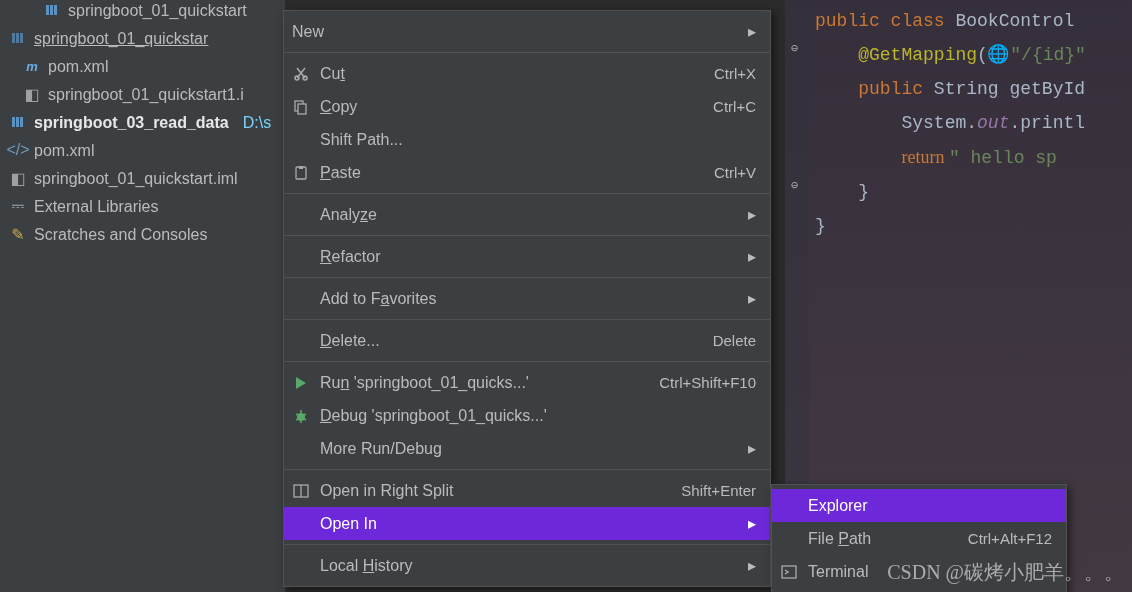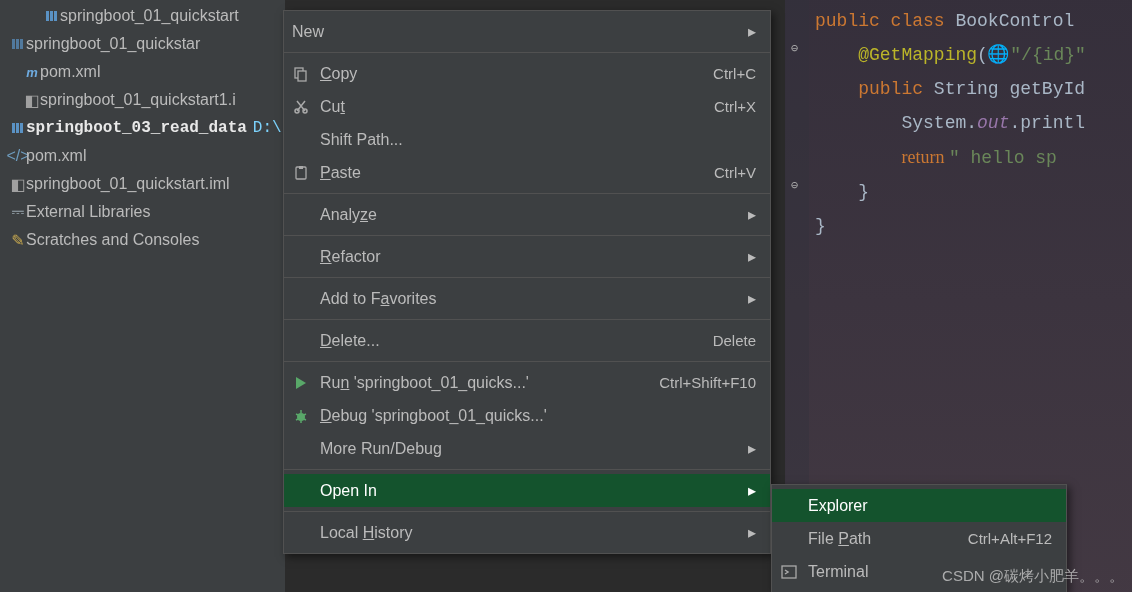--- a/index.html
+++ b/index.html
@@ -16,23 +16,23 @@
     .project-tree {
       position: absolute;
       left: 0; top: 0;
       width: 285px;
       height: 100%;
       background: #3c3f41;
       padding-top: 2px;
     }
     .tree-item {
       display: flex;
-      align-items: center;
       height: 28px;
       padding-left: 10px;
+      gap: 8px;
       white-space: nowrap;
       color: #bbbbbb;
       font-size: 16px;
     }
     .tree-item.bold { font-weight: bold; color: #e8e8e8; }
     .tree-item .path-suffix { color: #7dd3fc; font-weight: normal; margin-left: 6px; }
     .tree-icon { width: 16px; height: 16px; flex-shrink: 0; display: inline-flex; align-items: center; justify-content: center; }
     .tree-icon.folder { color: #c9a96e; }
     .tree-icon.xml { color: #6e9cbe; }
     .tree-icon.iml { color: #a0a0a0; }
@@ -79,21 +79,21 @@
     }
     .menu-item {
       display: flex;
       align-items: center;
       height: 33px;
       padding: 0 14px 0 8px;
       color: #bbbbbb;
       font-size: 16px;
       gap: 10px;
     }
-    .menu-item.hover { background: #14532d; color: #ffffff; }
+    .menu-item.hover { background: #6d28d9; color: #ffffff; }
     .menu-icon { width: 18px; height: 18px; flex-shrink: 0; display: flex; align-items: center; justify-content: center; }
     .menu-label { flex: 1; }
     .menu-label u { text-decoration: underline; }
     .menu-shortcut { color: #bbbbbb; font-size: 15px; }
     .menu-arrow { color: #bbbbbb; margin-left: 8px; }
     .menu-item.hover .menu-arrow { color: #ffffff; }
     .menu-sep { height: 1px; background: #515151; margin: 4px 0; }
     .menu-item.centered .menu-label { text-align: left; padding-right: 28px; }
 
     .submenu {
@@ -103,23 +103,23 @@
       background: #3c3f41;
       border: 1px solid #515151;
       box-shadow: 3px 3px 8px rgba(0,0,0,0.5);
       padding: 4px 0;
     }
 
     .watermark {
       position: absolute;
       right: 8px; bottom: 6px;
       color: #d0d0d0;
-      font-size: 15px;
+      font-size: 20px;
       opacity: 0.75;
-      font-family: Liberation Sans, sans-serif;
+      font-family: Liberation Serif, serif;
     }
     .gutter-close {
       position: absolute;
       color: #aaa;
       font-size: 12px;
     }
   </style>
 </head>
 <body>
 
@@ -127,39 +127,39 @@
     <div class="tree-item" style="padding-left: 44px;">
       <span class="tree-icon folder">
         <svg width="16" height="14" viewBox="0 0 16 14">
           <rect x="2" y="2" width="3" height="10" fill="#5a92c4"></rect>
           <rect x="6" y="2" width="3" height="10" fill="#5a92c4"></rect>
           <rect x="10" y="2" width="3" height="10" fill="#5a92c4"></rect>
         </svg>
       </span>
       <span>springboot_01_quickstart</span>
     </div>
-    <div class="tree-item" style="">
+    <div class="tree-item" style=" text-decoration: underline;">
       <span class="tree-icon folder" style="opacity: 0.7;">
         <svg width="16" height="14" viewBox="0 0 16 14">
           <rect x="2" y="2" width="3" height="10" fill="#5a92c4"></rect>
           <rect x="6" y="2" width="3" height="10" fill="#5a92c4"></rect>
           <rect x="10" y="2" width="3" height="10" fill="#5a92c4"></rect>
         </svg>
       </span>
       <span>springboot_01_quickstar</span>
     </div>
     <div class="tree-item" style="padding-left: 24px;">
       <span class="tree-icon pom">m</span>
       <span>pom.xml</span>
     </div>
     <div class="tree-item" style="padding-left: 24px;">
       <span class="tree-icon iml">◧</span>
       <span>springboot_01_quickstart1.i</span>
     </div>
-    <div class="tree-item bold" style="padding-left: 10px; font-family: Liberation Mono, monospace;">
+    <div class="tree-item bold" style="padding-left: 10px;">
       <span class="tree-icon folder">
         <svg width="16" height="14" viewBox="0 0 16 14">
           <rect x="2" y="2" width="3" height="10" fill="#5a92c4"></rect>
           <rect x="6" y="2" width="3" height="10" fill="#5a92c4"></rect>
           <rect x="10" y="2" width="3" height="10" fill="#5a92c4"></rect>
         </svg>
       </span>
       <span>springboot_03_read_data</span>
       <span class="path-suffix">D:\s</span>
     </div>
@@ -198,39 +198,39 @@
 
 <div class="context-menu" id="context-menu">
     <div class="menu-item centered">
       <span class="menu-label">New</span>
       <span class="menu-arrow">▸</span>
     </div>
     <div class="menu-sep"></div>
     <div class="menu-item">
       <span class="menu-icon">
         <svg width="16" height="16" viewBox="0 0 16 16">
-          <rect x="2" y="2" width="8" height="10" fill="none" stroke="#aaa" stroke-width="1.3"></rect>
-          <rect x="5" y="5" width="8" height="10" fill="#3c3f41" stroke="#aaa" stroke-width="1.3"></rect>
-        </svg>
-      </span>
-      <span class="menu-label"><u>C</u>opy</span>
-      <span class="menu-shortcut">Ctrl+C</span>
-    </div>
-    <div class="menu-item">
-      <span class="menu-icon">
-        <svg width="16" height="16" viewBox="0 0 16 16">
           <circle cx="4" cy="12" r="2" fill="none" stroke="#aaa" stroke-width="1.5"></circle>
           <circle cx="12" cy="12" r="2" fill="none" stroke="#aaa" stroke-width="1.5"></circle>
           <path d="M4 2 L12 12 M12 2 L4 12" stroke="#aaa" stroke-width="1.5"></path>
         </svg>
       </span>
       <span class="menu-label">Cu<u>t</u></span>
       <span class="menu-shortcut">Ctrl+X</span>
     </div>
     <div class="menu-item">
+      <span class="menu-icon">
+        <svg width="16" height="16" viewBox="0 0 16 16">
+          <rect x="2" y="2" width="8" height="10" fill="none" stroke="#aaa" stroke-width="1.3"></rect>
+          <rect x="5" y="5" width="8" height="10" fill="#3c3f41" stroke="#aaa" stroke-width="1.3"></rect>
+        </svg>
+      </span>
+      <span class="menu-label"><u>C</u>opy</span>
+      <span class="menu-shortcut">Ctrl+C</span>
+    </div>
+    <div class="menu-item">
       <span class="menu-icon"></span>
       <span class="menu-label">Shift Path...</span>
     </div>
     <div class="menu-item">
       <span class="menu-icon">
         <svg width="16" height="16" viewBox="0 0 16 16">
           <rect x="3" y="2" width="10" height="12" rx="1" fill="none" stroke="#aaa" stroke-width="1.3"></rect>
           <rect x="6" y="1" width="4" height="3" fill="#aaa"></rect>
         </svg>
       </span>
@@ -279,20 +279,30 @@
         </svg>
       </span>
       <span class="menu-label"><u>D</u>ebug 'springboot_01_quicks...'</span>
     </div>
     <div class="menu-item">
       <span class="menu-icon"></span>
       <span class="menu-label">More Run/Debug</span>
       <span class="menu-arrow">▸</span>
     </div>
     <div class="menu-sep"></div>
+    <div class="menu-item">
+      <span class="menu-icon">
+        <svg width="16" height="16" viewBox="0 0 16 16">
+          <rect x="1" y="2" width="14" height="12" fill="none" stroke="#aaa" stroke-width="1.3"></rect>
+          <line x1="8" y1="2" x2="8" y2="14" stroke="#aaa" stroke-width="1.3"></line>
+        </svg>
+      </span>
+      <span class="menu-label">Open in Right Split</span>
+      <span class="menu-shortcut">Shift+Enter</span>
+    </div>
     <div class="menu-item hover">
       <span class="menu-icon"></span>
       <span class="menu-label">Open In</span>
       <span class="menu-arrow">▸</span>
     </div>
     <div class="menu-sep"></div>
     <div class="menu-item">
       <span class="menu-icon"></span>
       <span class="menu-label">Local <u>H</u>istory</span>
       <span class="menu-arrow">▸</span>

